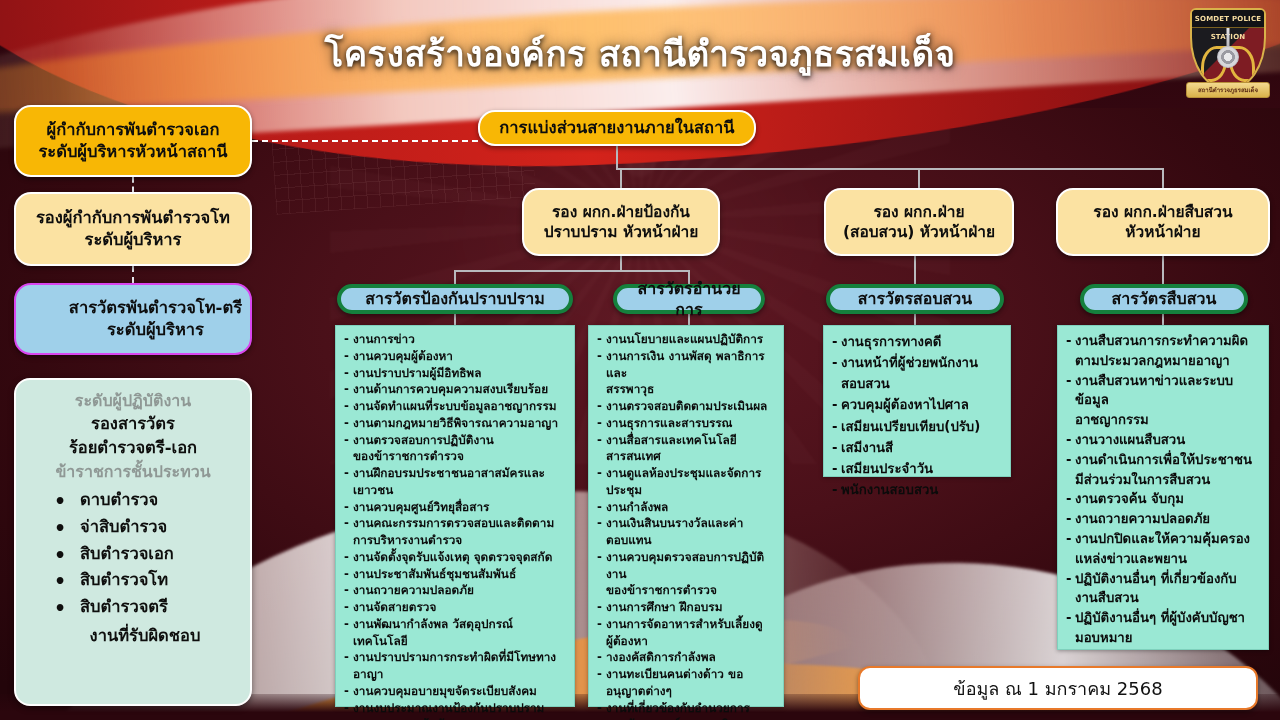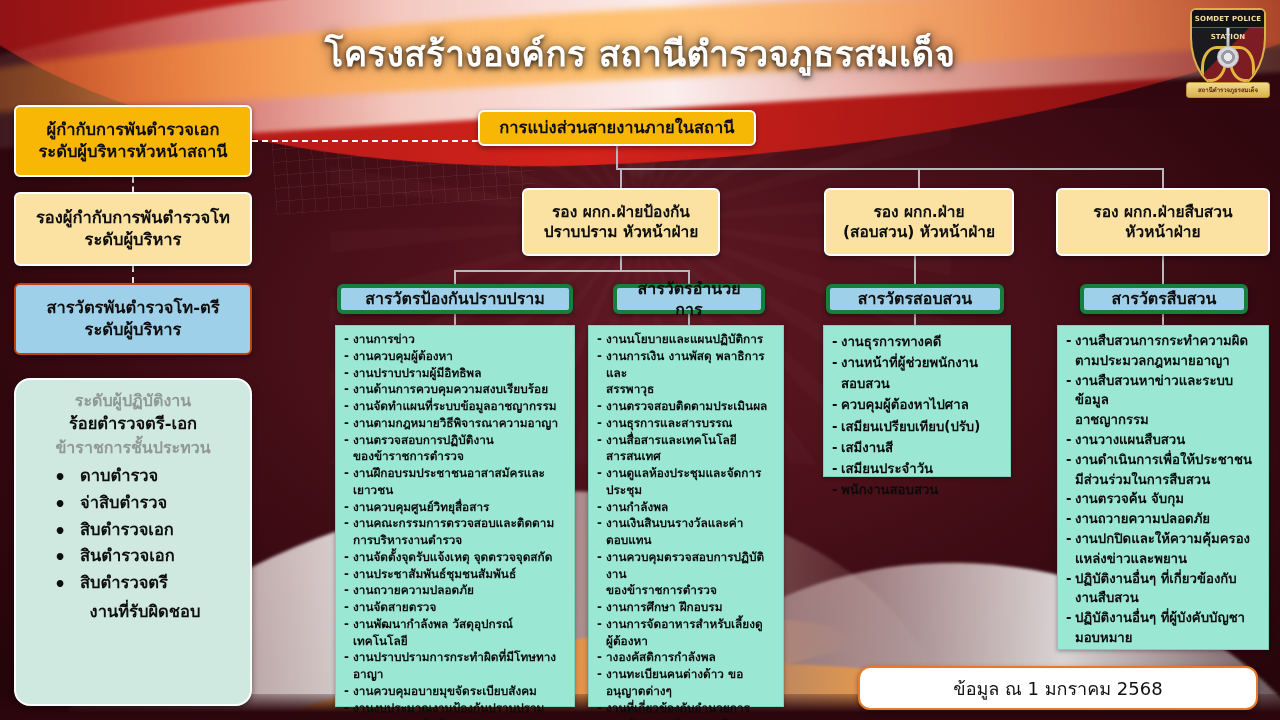--- a/index.html
+++ b/index.html
@@ -157,32 +157,32 @@
     border:1px solid #b8913a;
   }
   .banner span{
     display:block; text-align:center; color:#5a2b12; font-size:6px;
     line-height:14px; font-weight:bold;
   }
 
   
   .node{
     position:absolute; z-index:5;
-    border-radius:6px;
+    border-radius:17px;
     display:flex; align-items:center; justify-content:center;
     text-align:center;
     color:#0d0d0d;
     font-weight:bold;
     box-shadow:0 2px 5px rgba(0,0,0,.45);
     padding:4px 8px;
     line-height:1.32;
   }
   .node.gold{ background:#f8b705; border:2px solid #ffffff; }
   .node.cream{ background:#fbe2a2; border:2px solid #ffffff; }
-  .node.blue{ background:#9fd0ea; border:2px solid #c2410c; }
+  .node.blue{ background:#9fd0ea; border:2px solid #d946ef;justify-content:flex-end; }
   .node.blue-head{ background:#9fd0ea; border:4px solid #15803d; font-size:16px; }
 
   .node .txt{ display:block; }
 
   
   #box-chief    { left:14px;  top:105px; width:238px; height:72px;  font-size:16.5px; }
   #box-deputy   { left:14px;  top:192px; width:238px; height:74px;  font-size:16.5px; }
   #box-inspector{ left:14px;  top:283px; width:238px; height:72px;  font-size:16.5px; }
 
   #box-operational{
@@ -348,27 +348,28 @@
 
 <div class="node blue" id="box-inspector">
   <span>
     <span class="txt">สารวัตรพันตำรวจโท-ตรี</span>
     <span class="txt">ระดับผู้บริหาร</span>
   </span>
 </div>
 
 <div id="box-operational">
   <div class="lvl">ระดับผู้ปฏิบัติงาน</div>
+  <div class="sub">รองสารวัตร</div>
   <div class="sub">ร้อยตำรวจตรี-เอก</div>
   <div class="lvl">ข้าราชการชั้นประทวน</div>
   <ul id="operational-ranks">
       <li>ดาบตำรวจ</li>
       <li>จ่าสิบตำรวจ</li>
       <li>สิบตำรวจเอก</li>
-      <li>สินตำรวจเอก</li>
+      <li>สิบตำรวจโท</li>
       <li>สิบตำรวจตรี</li>
     </ul>
   <div class="tail">งานที่รับผิดชอบ</div>
 </div>
 
 <div class="node gold" id="box-divisions">
   <span class="txt">การแบ่งส่วนสายงานภายในสถานี</span>
 </div>
 
 <div class="node cream" id="box-dep-prevention">

